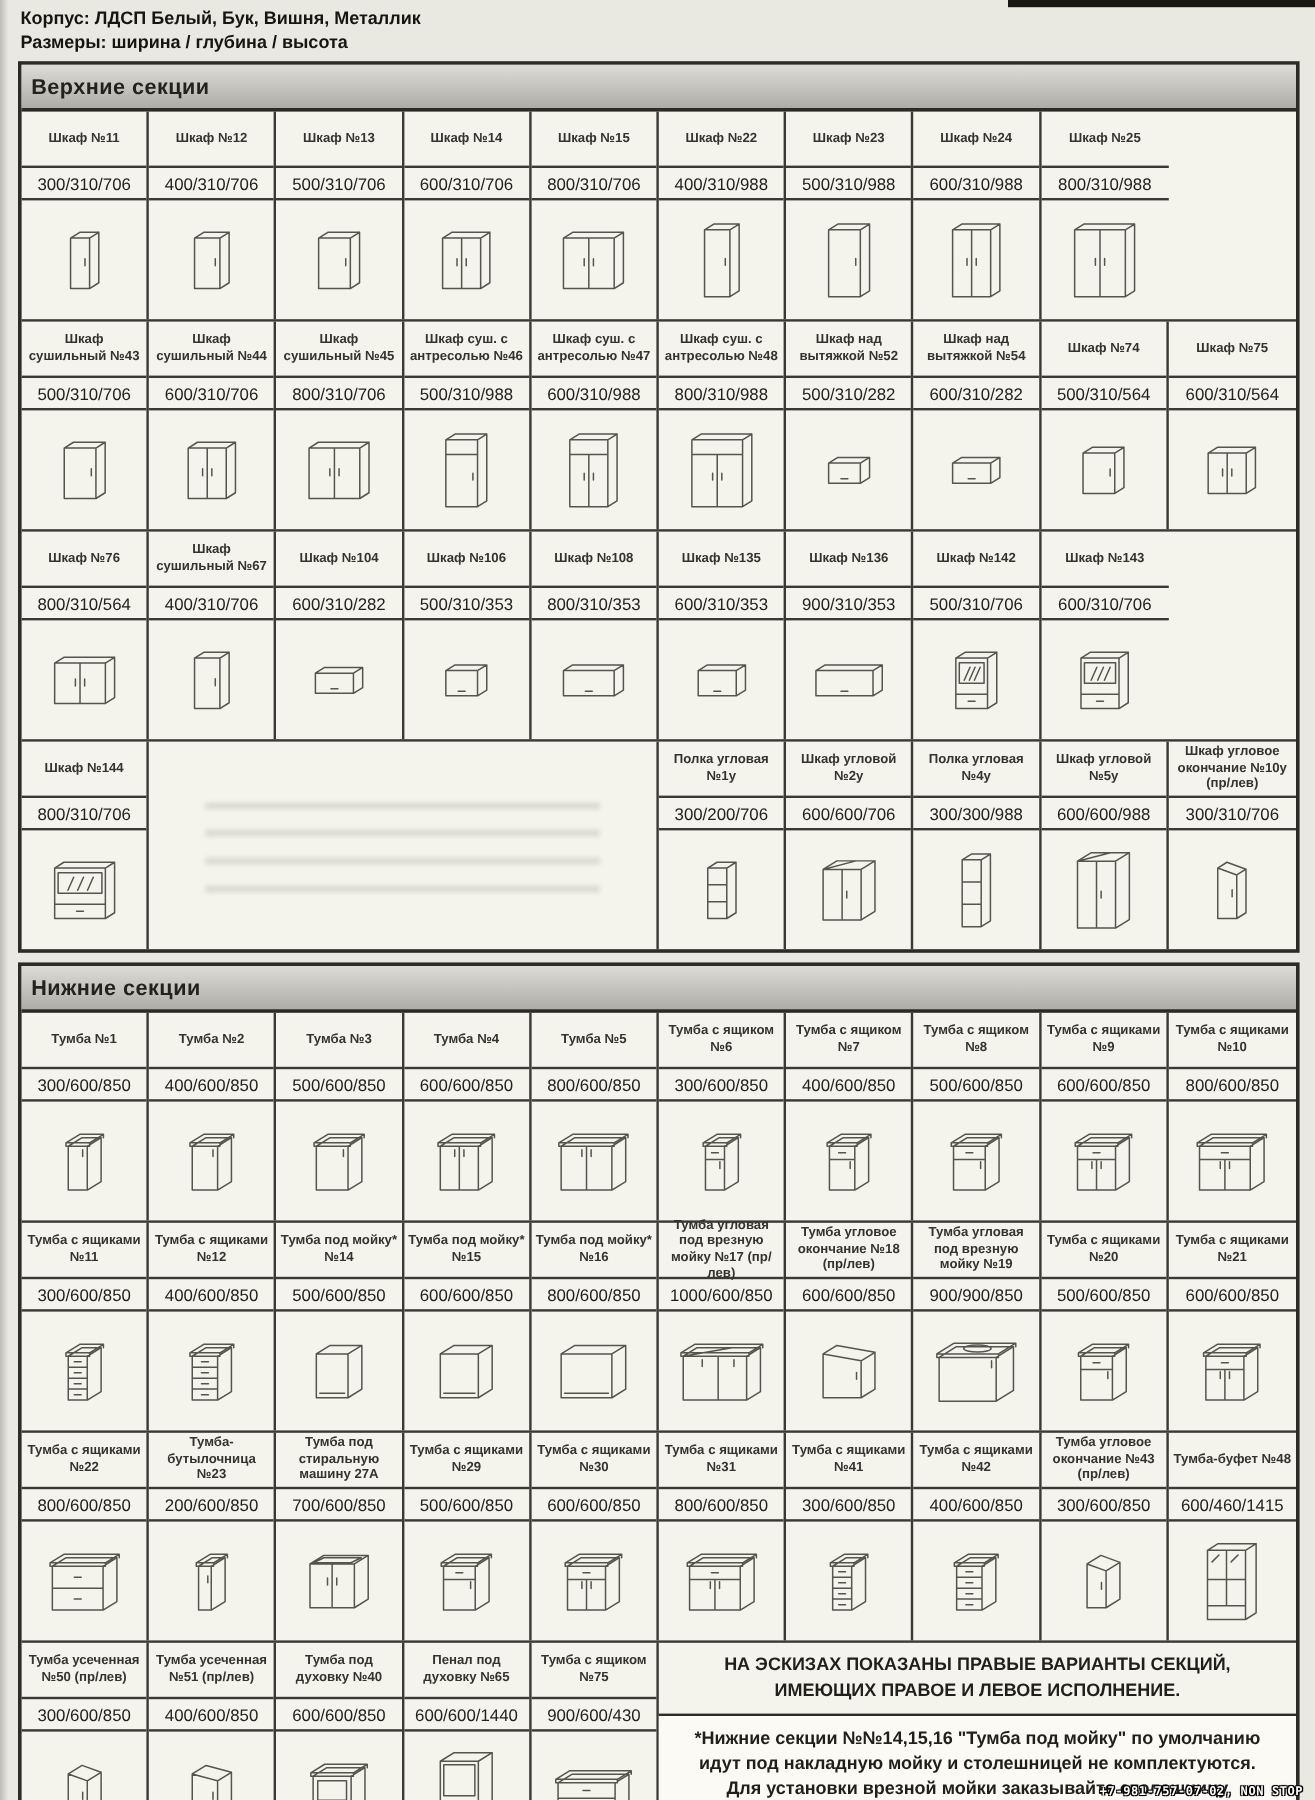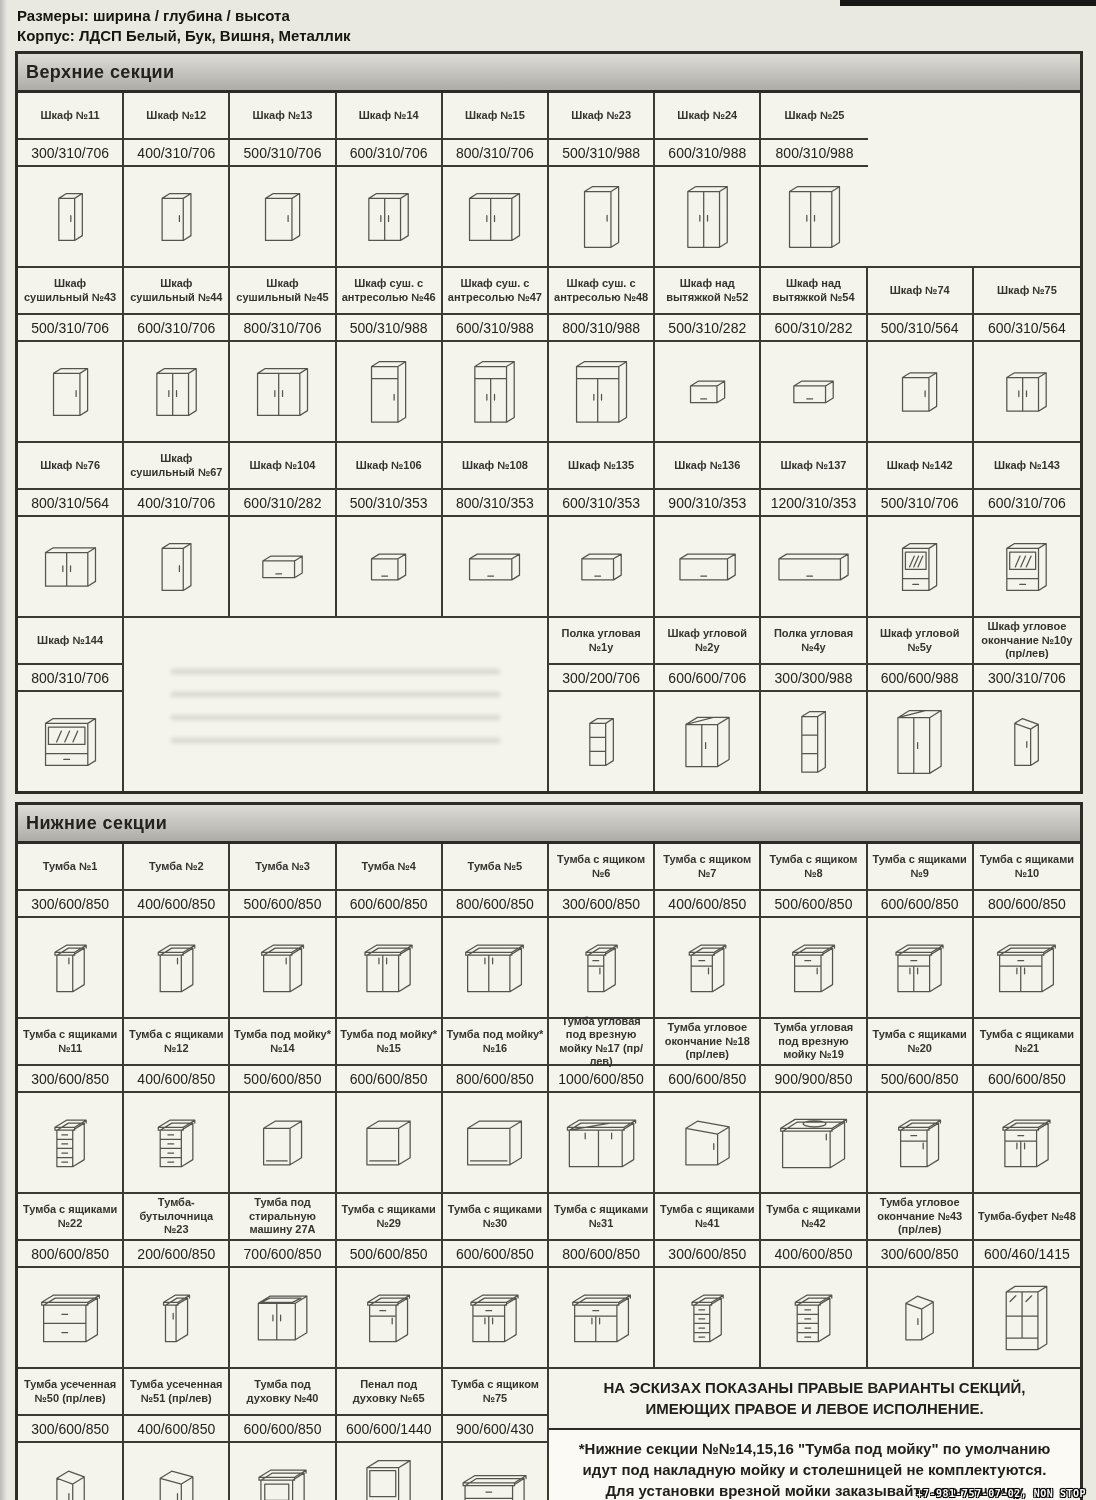--- a/index.html
+++ b/index.html
@@ -42,22 +42,22 @@
     font-weight:bold;font-size:10px;color:#ffffff;letter-spacing:.5px;
     text-shadow:-1px -1px 0 #000,1px -1px 0 #000,-1px 1px 0 #000,1px 1px 0 #000,0 0 2px #000;}
 </style>
 </head>
 <body>
 
 <div class="page">
   <div class="artifact-top"></div>
 
   <div class="doc-header">
+    <div>Корпус: ЛДСП Белый, Бук, Вишня, Металлик</div>
     <div>Размеры: ширина / глубина / высота</div>
-    <div>Корпус: ЛДСП Белый, Бук, Вишня, Металлик</div>
   </div>
 
   <section class="tbl">
     <div class="tbar">Верхние секции</div>
     <div id="upper-grid">
         <div class="row">
           <div class="cell">
             <div class="cname">Шкаф №11</div>
             <div class="cdims">300/310/706</div>
             <div class="csk">
@@ -96,20 +96,29 @@
           <div class="cell">
             <div class="cname">Шкаф №15</div>
             <div class="cdims">800/310/706</div>
             <div class="csk">
               <svg viewBox="0 0 104 100" xmlns="http://www.w3.org/2000/svg">
                 <path d="M26.0 31.6L70.0 31.6L70.0 75.4L26.0 75.4ZM26.0 31.6L34.0 26.6L78.0 26.6L70.0 31.6ZM70.0 31.6L78.0 26.6L78.0 70.4L70.0 75.4ZM48.0 31.6L48.0 75.4M44.0 49.6L44.0 55.6M52.0 49.6L52.0 55.6" fill="none" stroke="#55544d" stroke-width="1.3" stroke-linejoin="round" stroke-linecap="round"></path>
               </svg>
             </div>
           </div>
           <div class="cell">
+            <div class="cname">Шкаф №22</div>
+            <div class="cdims">400/310/988</div>
+            <div class="csk">
+              <svg viewBox="0 0 104 100" xmlns="http://www.w3.org/2000/svg">
+                <path d="M37.0 24.5L59.0 24.5L59.0 82.5L37.0 82.5ZM37.0 24.5L45.0 19.5L67.0 19.5L59.0 24.5ZM59.0 24.5L67.0 19.5L67.0 77.5L59.0 82.5ZM55.0 49.3L55.0 55.3" fill="none" stroke="#55544d" stroke-width="1.3" stroke-linejoin="round" stroke-linecap="round"></path>
+              </svg>
+            </div>
+          </div>
+          <div class="cell">
             <div class="cname">Шкаф №23</div>
             <div class="cdims">500/310/988</div>
             <div class="csk">
               <svg viewBox="0 0 104 100" xmlns="http://www.w3.org/2000/svg">
                 <path d="M34.3 24.5L61.8 24.5L61.8 82.5L34.3 82.5ZM34.3 24.5L42.3 19.5L69.8 19.5L61.8 24.5ZM61.8 24.5L69.8 19.5L69.8 77.5L61.8 82.5ZM57.8 49.3L57.8 55.3" fill="none" stroke="#55544d" stroke-width="1.3" stroke-linejoin="round" stroke-linecap="round"></path>
               </svg>
             </div>
           </div>
           <div class="cell">
             <div class="cname">Шкаф №24</div>
@@ -276,29 +285,20 @@
                 <path d="M31.5 42.5L64.5 42.5L64.5 64.4L31.5 64.4ZM31.5 42.5L39.5 37.6L72.5 37.6L64.5 42.5ZM64.5 42.5L72.5 37.6L72.5 59.5L64.5 64.4ZM45.0 60.4L51.0 60.4" fill="none" stroke="#55544d" stroke-width="1.3" stroke-linejoin="round" stroke-linecap="round"></path>
               </svg>
             </div>
           </div>
           <div class="cell">
             <div class="cname">Шкаф №136</div>
             <div class="cdims">900/310/353</div>
             <div class="csk">
               <svg viewBox="0 0 104 100" xmlns="http://www.w3.org/2000/svg">
                 <path d="M23.3 42.5L72.8 42.5L72.8 64.4L23.3 64.4ZM23.3 42.5L31.3 37.6L80.8 37.6L72.8 42.5ZM72.8 42.5L80.8 37.6L80.8 59.5L72.8 64.4ZM45.0 60.4L51.0 60.4" fill="none" stroke="#55544d" stroke-width="1.3" stroke-linejoin="round" stroke-linecap="round"></path>
-              </svg>
-            </div>
-          </div>
-          <div class="cell">
-            <div class="cname">Шкаф №137</div>
-            <div class="cdims">1200/310/353</div>
-            <div class="csk">
-              <svg viewBox="0 0 104 100" xmlns="http://www.w3.org/2000/svg">
-                <path d="M16.0 42.5L80.0 42.5L80.0 64.4L16.0 64.4ZM16.0 42.5L24.0 37.6L88.0 37.6L80.0 42.5ZM80.0 42.5L88.0 37.6L88.0 59.5L80.0 64.4ZM45.0 60.4L51.0 60.4" fill="none" stroke="#55544d" stroke-width="1.3" stroke-linejoin="round" stroke-linecap="round"></path>
               </svg>
             </div>
           </div>
           <div class="cell">
             <div class="cname">Шкаф №142</div>
             <div class="cdims">500/310/706</div>
             <div class="csk">
               <svg viewBox="0 0 104 100" xmlns="http://www.w3.org/2000/svg">
                 <path d="M34.3 31.6L61.8 31.6L61.8 75.4L34.3 75.4ZM34.3 31.6L42.3 26.6L69.8 26.6L61.8 31.6ZM61.8 31.6L69.8 26.6L69.8 70.4L61.8 75.4ZM37.3 35.6L58.8 35.6L58.8 53.5L37.3 53.5ZM41.6 50.9L46.6 39.6M46.0 50.9L51.0 39.6M50.4 50.9L55.4 39.6M34.3 63.1L61.8 63.1M45.0 69.2L51.0 69.2" fill="none" stroke="#55544d" stroke-width="1.3" stroke-linejoin="round" stroke-linecap="round"></path>
               </svg>

